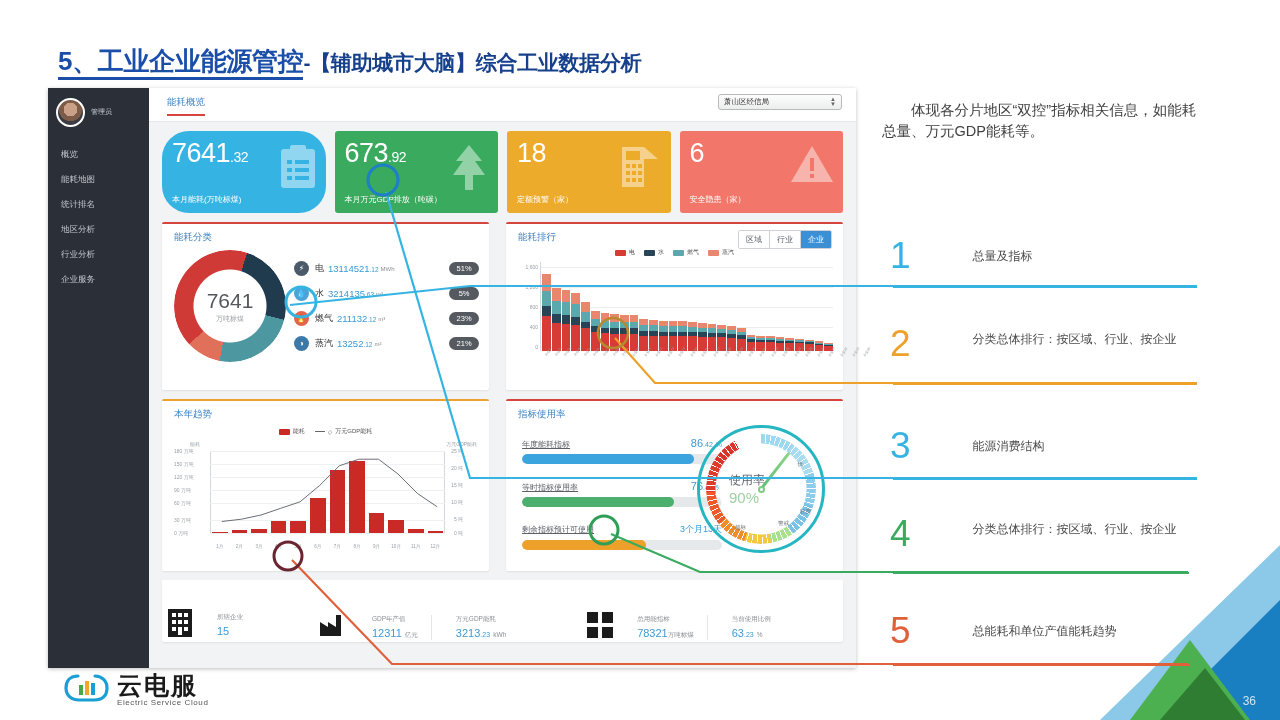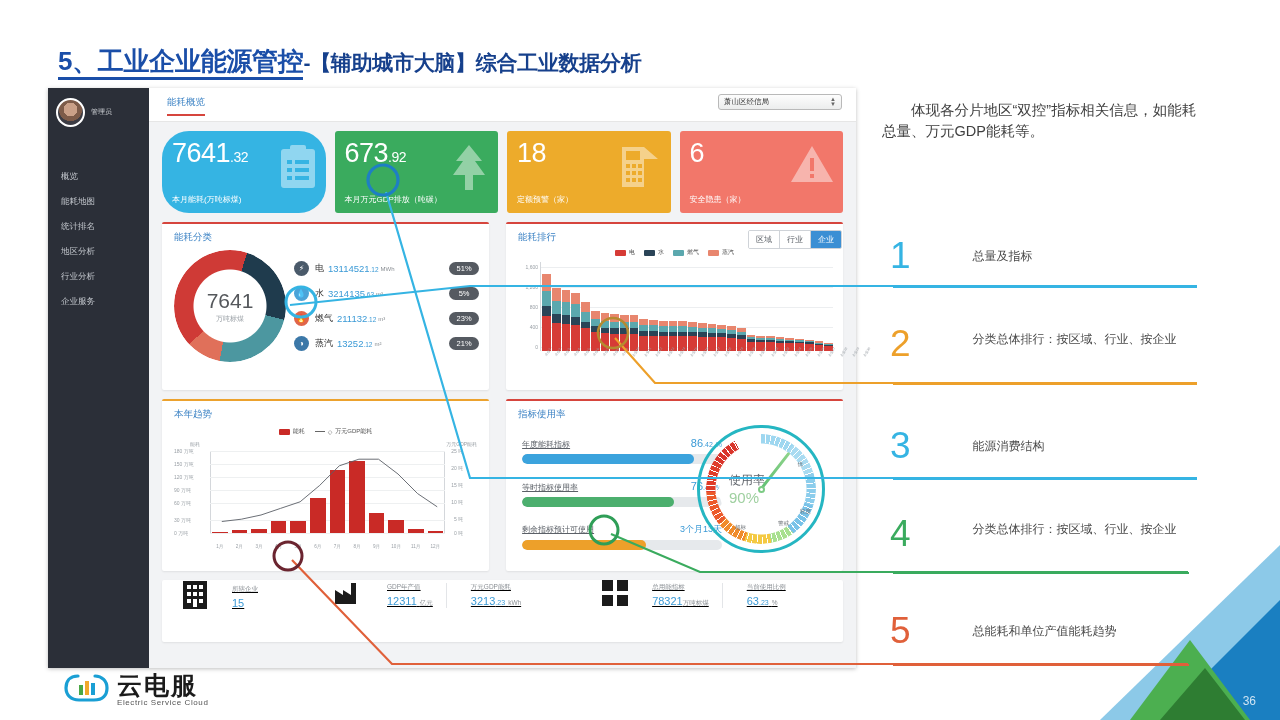--- a/index.html
+++ b/index.html
@@ -22,21 +22,21 @@
   .app { position: absolute; left: 48px; top: 88px; width: 808px; height: 580px;
          background: #f2f3f5; box-shadow: 0 1px 4px rgba(0,0,0,.25); }
 
   .sidebar { position: absolute; left: 0; top: 0; width: 101px; height: 100%;
              background: #2b2f38; }
   .sb-profile { height: 48px; display: flex; align-items: center; padding-left: 8px; gap: 6px; }
   .avatar { width: 29px; height: 29px; border-radius: 50%; border: 2px solid #fff;
             background: radial-gradient(circle at 50% 38%, #caa088 0 34%, #7d5b49 35% 58%, #3c3c44 59%);
             overflow: hidden; flex: none; }
   .sb-uname { color: #cfd2d6; font-size: 7px; }
-  .sb-menu { margin-top: 28px; }
+  .sb-menu { margin-top: 6px; }
   .sb-item { height: 25px; display: flex; align-items: center; padding-left: 13px;
              color: #c2c6cc; font-size: 8.5px; cursor: pointer; }
 
   .content { position: absolute; left: 101px; top: 0; right: 0; bottom: 0; }
 
   
   .topbar { height: 34px; background: #fff; border-bottom: 1px solid #e6e6e6;
             position: relative; }
   .tab-overview { position: absolute; left: 18px; top: 8px; font-size: 9.5px; color: #3b82c4;
                   padding-bottom: 5px; border-bottom: 2px solid #d6453d; }
@@ -92,21 +92,21 @@
   .leg-ic { width: 15px; height: 15px; border-radius: 50%; flex: none; margin-right: 6px;
             display: flex; align-items: center; justify-content: center; font-size: 8px; color: #fff; }
   .leg-name { font-size: 9px; color: #333; margin-right: 4px; }
   .leg-val { font-size: 9.5px; color: #3b9ad6; }
   .leg-val .sm { font-size: 6.5px; }
   .leg-unit { font-size: 6px; color: #8a8f94; margin-left: 2px; }
   .leg-pct { margin-left: auto; background: #555a61; color: #fff; font-size: 7.5px;
              border-radius: 8px; padding: 2px 7px; min-width: 30px; text-align: center; }
 
   
-  .seg-group { position: absolute; right: 1px; top: 6px; display: flex;
+  .seg-group { position: absolute; right: 11px; top: 6px; display: flex;
                border: 1px solid #cfd3d8; border-radius: 2px; overflow: hidden; }
   .seg { font-size: 8px; padding: 3px 7px; color: #5b6067; background: #fff;
          border-right: 1px solid #cfd3d8; cursor: pointer; }
   .seg:last-child { border-right: none; }
   .seg.on { background: #3b8fd4; color: #fff; }
 
   .rk-legend { position: absolute; left: 0; right: 0; top: 24px; display: flex;
                justify-content: center; gap: 9px; }
   .rk-leg { display: flex; align-items: center; gap: 3px; font-size: 6px; color: #555; }
   .rk-sw { width: 11px; height: 6px; border-radius: 1px; }
@@ -170,22 +170,22 @@
   .g-pct { font-size: 15px; color: #9fd0a0; }
   .g-needle { position: absolute; left: 50%; top: 50%; width: 3px; height: 46px;
               background: linear-gradient(#8fd48b,#5fbf72); transform-origin: 50% 100%;
               transform: translate(-50%,-100%) rotate(38deg); border-radius: 2px; }
   .g-hub { position: absolute; left: 50%; top: 50%; width: 7px; height: 7px; margin: -3.5px 0 0 -3.5px;
            border-radius: 50%; background: #fff; border: 2px solid #7ccb84; }
   .g-zone { position: absolute; font-size: 5.5px; color: #6b7075; }
 
   
   .stats { margin-top: 9px; height: 62px; background: #fff; border-radius: 2px;
-           box-shadow: 0 1px 2px rgba(0,0,0,.08); display: flex; align-items: flex-start;
-           padding: 0 20px; text-decoration: underline; }
+           box-shadow: 0 1px 2px rgba(0,0,0,.08); display: flex; align-items: flex-end;
+           padding: 0 5px; }
   .stat-g { display: flex; align-items: center; gap: 11px; }
   .stat-ic { color: #1b1b1b; flex: none; }
   .stat-cell { padding: 0 13px; border-right: 1px solid #e3e5e8; }
   .stat-cell:last-child { border-right: none; }
   .stat-lab { font-size: 6.5px; color: #8a8f94; margin-bottom: 3px; }
   .stat-val { font-size: 11px; color: #3b9ad6; }
   .stat-val .su { font-size: 6.5px; color: #8a8f94; }
   .stat-val .sm { font-size: 7px; }
   .sp1 { margin-left: 62px; } .sp2 { margin-left: 68px; }
 

